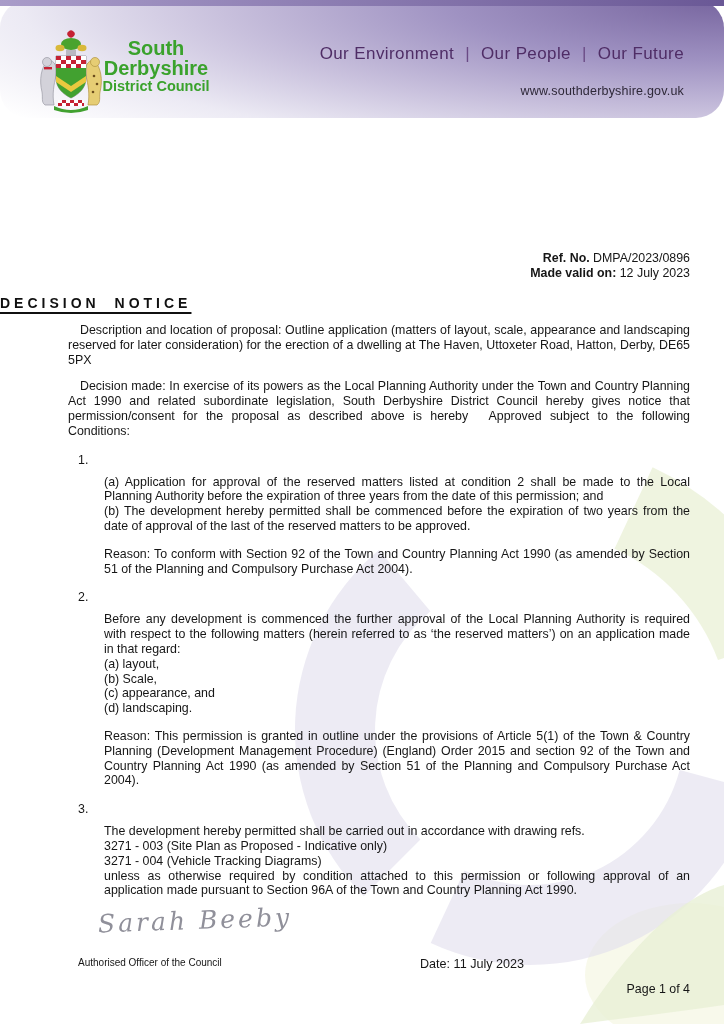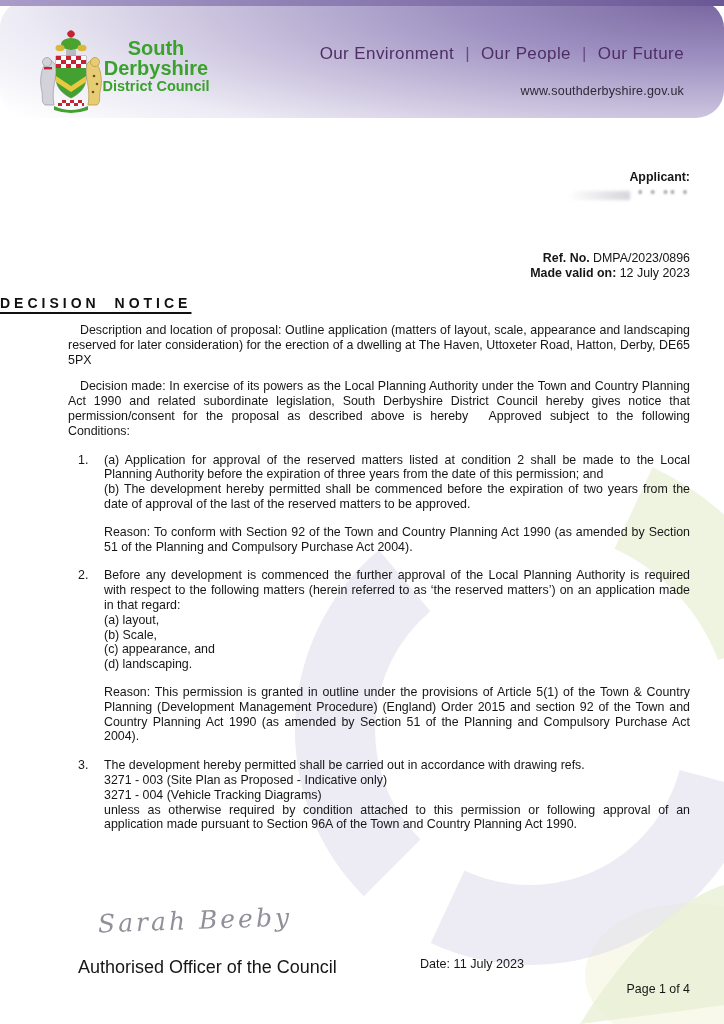--- a/index.html
+++ b/index.html
@@ -63,31 +63,31 @@
   
   .content{
     position:absolute;left:68px;top:323px;width:622px;z-index:1;
     font-size:12.4px;line-height:14.8px;text-align:justify;
   }
   .para{margin:0;white-space:pre-line;}
   .para b{font-weight:normal;padding-left:12px;}
   .desc{margin-bottom:12px;}
   .cond{display:flex;margin-top:14px;}
   .cond-num{flex:0 0 36px;box-sizing:border-box;padding-left:10px;font-size:12.4px;}
-  .cond-body{flex:1;}
+  .cond-body{flex:1;margin-top:22px;}
   .cond-text{margin:0;}
   .cond-reason{margin:13px 0 0 0;}
   .cond-reason:empty{display:none;}
   
   .signature{
     position:absolute;left:98px;top:906px;z-index:1;
     font-family:"DejaVu Serif",serif;font-style:italic;
     font-size:25px;color:#90909a;letter-spacing:3px;transform:rotate(-2deg);
   }
-  .officer{position:absolute;left:78px;top:957px;font-size:18px;z-index:1;text-align:center;}
+  .officer{position:absolute;left:78px;top:957px;font-size:10px;z-index:1;text-align:center;}
   .dateline{position:absolute;left:420px;top:957px;font-size:12.6px;z-index:1;}
   .page-num{position:absolute;right:34px;top:982px;font-size:12.4px;z-index:1;}
 </style>
 </head>
 <body>
 
 <div class="page">
 
   <svg class="watermark" viewBox="0 0 724 1024" width="724" height="1024" aria-hidden="true">
     <ellipse cx="690" cy="975" rx="105" ry="72" fill="#f6f8e6" fill-opacity="0.8"></ellipse>
@@ -153,24 +153,20 @@
       <div class="l2">Derbyshire</div>
       <div class="l3">District Council</div>
     </div>
 
     <div class="tagline">
       <span>Our Environment</span><span class="sep">|</span><span>Our People</span><span class="sep">|</span><span>Our Future</span>
     </div>
     <div class="website">www.southderbyshire.gov.uk</div>
   </div>
 
-  <div class="applicant-block">
-    <span class="applicant-label">Applicant:</span>
-    <span class="applicant-redacted"><span class="smudge"></span><span>* * ** *</span></span>
-  </div>
 
   <div class="ref-block">
     <div><b>Ref. No.</b><span> DMPA/2023/0896</span></div>
     <div><b>Made valid on:</b><span> 12 July 2023</span></div>
   </div>
 
   <div class="doc-title">
     <span>DECISION NOTICE</span>
   </div>
 

